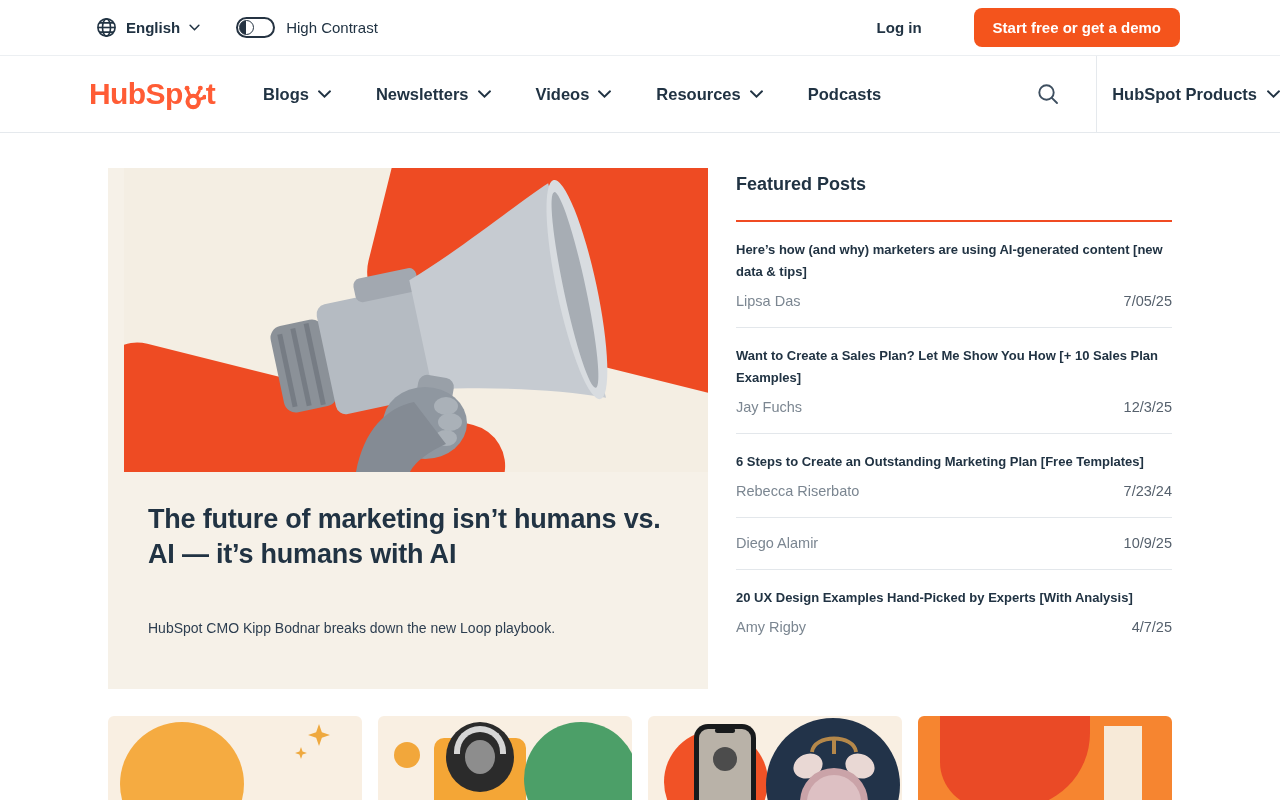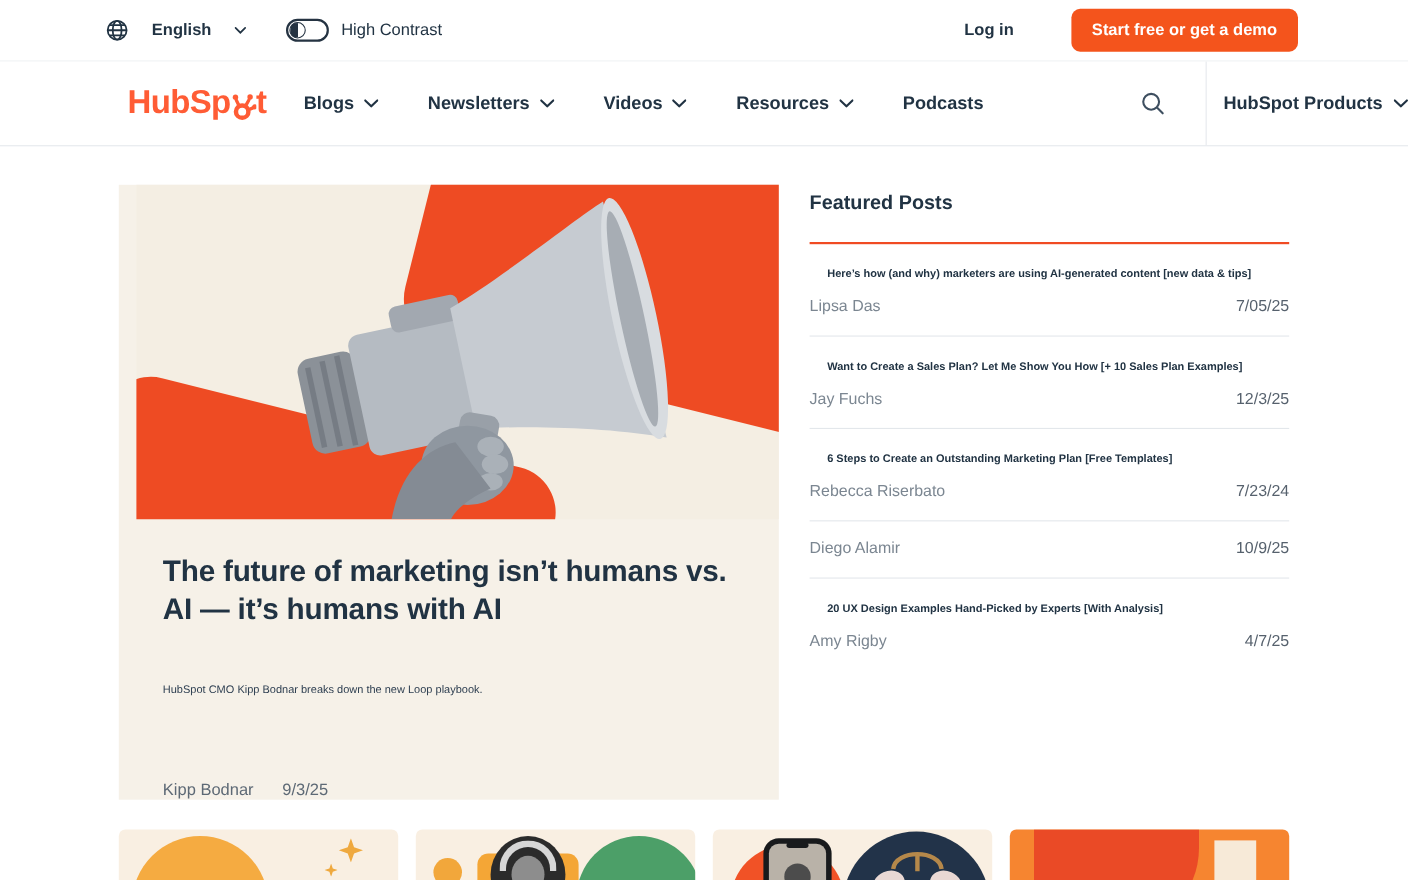--- a/index.html
+++ b/index.html
@@ -5,59 +5,59 @@
   * { box-sizing: border-box; }
   html,body { margin:0; padding:0; }
   body {
     width:1280px; height:800px; overflow:hidden;
     background:#ffffff; color:#213343;
     font-family:"Liberation Sans", sans-serif;
   }
 
   
   .topbar { height:56px; display:flex; align-items:center; padding:0 100px 0 96px; border-bottom:1px solid #eceff2; background:#fff; }
-  .lang { display:flex; align-items:center; gap:21px; font-size:15px; font-weight:700; cursor:pointer; }
+  .lang { display:flex; align-items:center; gap:9px; font-size:15px; font-weight:700; cursor:pointer; }
   .chev { display:inline-flex; }
   .contrast { display:flex; align-items:center; gap:11px; margin-left:36px; font-size:15px; font-weight:500; }
   .toggle { width:39px; height:21px; border:2px solid #253342; border-radius:12px; background:#fff; position:relative; cursor:pointer; }
   .toggle-knob { position:absolute; left:1px; top:1px; width:15px; height:15px; border-radius:50%; border:1.6px solid #253342; background:linear-gradient(90deg,#253342 0 50%, #ffffff 50% 100%); }
   .topbar-right { margin-left:auto; display:flex; align-items:center; gap:18px; }
   .login { font-size:15px; font-weight:600; cursor:pointer; }
   .cta-btn { background:#f4541c; color:#fff; border:none; border-radius:8px; font-family:inherit; font-size:15px; font-weight:700; padding:11px 19px; cursor:pointer;margin-left:34px; }
 
   
-  .nav { height:77px; display:flex; align-items:center; border-bottom:1px solid #e5e9ed; background:#fff; padding-left:116px; }
+  .nav { height:77px; display:flex; align-items:center; border-bottom:1px solid #e5e9ed; background:#fff; padding-left:89px; }
   .logo { display:flex; align-items:center; color:#ff5c35; font-weight:800; font-size:30px; letter-spacing:-0.6px; cursor:pointer; }
   .logo .wordpart { line-height:1; }
-  .nav-links { display:flex; gap:45px; margin-left:34px; }
+  .nav-links { display:flex; gap:45px; margin-left:48px; }
   .nav-link { display:flex; align-items:center; gap:9px; font-size:16.5px; font-weight:700; cursor:pointer; }
   .search-btn { margin-left:auto; margin-right:32px; background:none; border:none; cursor:pointer; display:flex; padding:4px; }
   .nav-divider { width:1px; align-self:stretch; background:#e5e9ed; }
   .products { display:flex; align-items:center; gap:10px; font-size:16.5px; font-weight:700; margin-left:15px; cursor:pointer; }
 
   
   .main { display:flex; gap:28px; padding:35px 108px 0; }
 
   
   .hero-card { width:600px; flex:none; background:#f6f1e8; cursor:pointer;padding-left:16px; }
   .hero-media { height:304px; position:relative; overflow:hidden; background:#f4eee3; }
   .hero-shape-a { position:absolute; width:560px; height:330px; left:265px; top:-120px; background:#ee4b23; border-radius:46px; transform:rotate(14deg); }
   .hero-shape-b { position:absolute; width:420px; height:300px; left:-60px; top:212px; background:#ee4b23; border-radius:42px; transform:rotate(14deg); }
   .hero-media svg { position:absolute; left:0; top:0; }
   .hero-body { padding:30px 24px 0; }
   .hero-title { margin:0 0 45px; font-size:27px; line-height:35px; font-weight:700; color:#213343; letter-spacing:-0.2px; }
-  .hero-desc { margin:0 0 71px; font-size:10px; line-height:22px; color:#2d3e50; }
+  .hero-desc { margin:0 0 50px; font-size:14px; line-height:22px; color:#2d3e50; }
   .hero-meta { display:flex; gap:26px; font-size:15px; color:#5d6975; }
 
   
   .sidebar { flex:1; min-width:0; }
   .sidebar-heading { margin:6px 0 0; font-size:18px; font-weight:700; color:#213343; padding-bottom:25px; border-bottom:2px solid #f04b23; }
   .post { padding:17px 0 18px; border-bottom:1px solid #e3e7eb; }
   .post:last-child { border-bottom:none; }
-  .post-title { margin:0 16px 10px; font-size:10px; font-weight:700; line-height:22px; color:#213343; cursor:pointer; }
+  .post-title { margin:0 0 10px; font-size:13px; font-weight:700; line-height:22px; color:#213343; cursor:pointer; }
   .post-meta { display:flex; justify-content:space-between; font-size:14.5px; }
   .post-author { color:#7b8691; }
   .post-date { color:#56616d; }
 
   
   .cards-row { display:flex; gap:16px; margin:27px 108px 0; }
   .promo-card { flex:1; height:200px; border-radius:6px; position:relative; overflow:hidden; cursor:pointer; background:#f9efe2; }
   .shape { position:absolute; }
   .circle { border-radius:50%; }
   .star { background:#efa93f; clip-path:polygon(50% 0,63% 37%,100% 50%,63% 63%,50% 100%,37% 63%,0 50%,37% 37%); }
@@ -199,24 +199,20 @@
           <ellipse cx="322" cy="238" rx="12" ry="9" fill="#aab1b8"></ellipse>
           <ellipse cx="326" cy="254" rx="12" ry="9" fill="#aab1b8"></ellipse>
           <ellipse cx="322" cy="270" rx="11" ry="8" fill="#aab1b8"></ellipse>
           <path d="M232 304 C 240 262 262 240 290 234 L 322 276 C 300 286 290 296 286 304 Z" fill="#848b94"></path>
         </g>
       </svg>
     </div>
     <div class="hero-body">
       <h1 class="hero-title">The future of marketing isn’t humans vs. AI — it’s humans with AI</h1>
       <p class="hero-desc">HubSpot CMO Kipp Bodnar breaks down the new Loop playbook.</p>
-      <div class="hero-meta">
-        <span>Kipp Bodnar</span>
-        <span>9/3/25</span>
-      </div>
     </div>
   </article>
 
   <aside class="sidebar">
     <h2 class="sidebar-heading">Featured Posts</h2>
 
     <article class="post">
       <h3 class="post-title">Here’s how (and why) marketers are using AI-generated content [new data &amp; tips]</h3>
       <div class="post-meta">
         <span class="post-author">Lipsa Das</span>

